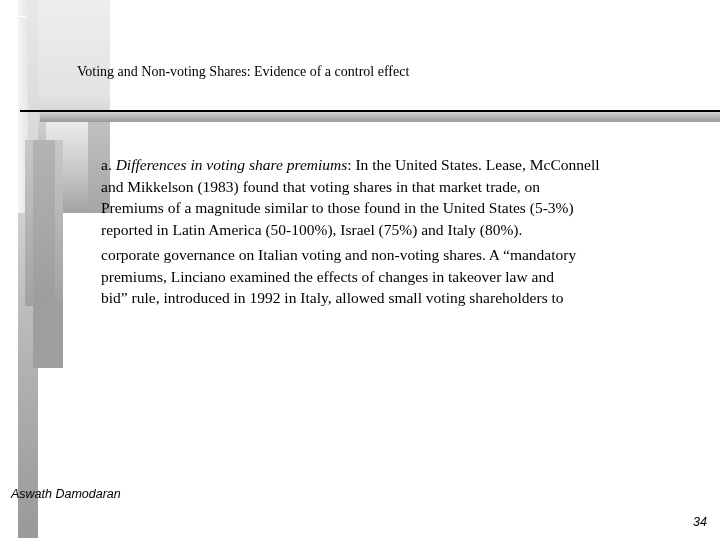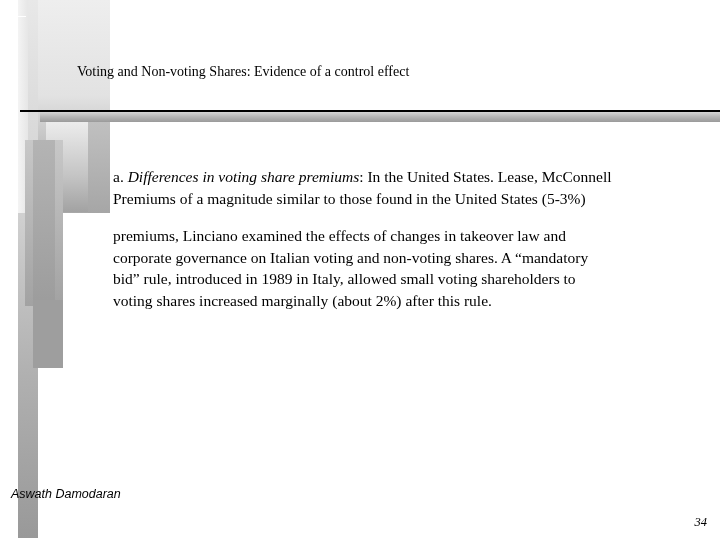--- a/index.html
+++ b/index.html
@@ -50,31 +50,31 @@
   }
 
   .title {
     position: absolute; left: 77px; top: 64px;
     font-size: 14px; white-space: nowrap; letter-spacing: 0px;
   }
   .body-text {
     position: absolute; left: 97px; top: 150px; width: 600px;
     font-size: 15.5px; line-height: 21.5px;
   }
-  .para { margin: 16px; padding-left: 27px; text-indent: -27px; }
+  .para { margin: 4px; padding-left: 27px; text-indent: -27px; }
   .para .lead { font-style: italic; }
   .line { display: block; white-space: nowrap; }
   .footer-left {
     position: absolute; left: 11px; top: 487px;
     font-family: "Liberation Sans", "DejaVu Sans", sans-serif;
     font-style: italic; font-size: 12.5px;
   }
   .footer-right {
     position: absolute; right: 13px; top: 515px;
-    font-family: Liberation Serif, serif;
+    font-family: Liberation Sans, sans-serif;
     font-style: italic; font-size: 12.5px;
   }
 </style>
 </head>
 <body>
 
 <div class="deco col-outer"></div>
 <div class="deco stem"></div>
 <div class="deco col-outer-edge"></div>
 <div class="deco tick-mark"></div>
@@ -84,24 +84,25 @@
 <div class="deco narrow-strip-inner"></div>
 <div class="deco lower-block"></div>
 <div class="deco hrule"></div>
 <div class="deco hbar"></div>
 
 <div class="title">Voting and Non-voting Shares: Evidence of a control effect</div>
 
 <div class="body-text">
   <p class="para">
     <span class="line"><span>a. </span><span class="lead">Differences in voting share premiums</span><span>: In the United States. Lease, McConnell</span></span>
+    <span class="line">and Mikkelson (1983) found that voting shares in that market trade, on</span>
     <span class="line">Premiums of a magnitude similar to those found in the United States (5-3%)</span>
+    <span class="line">reported in Latin America (50-100%), Israel (75%) and Italy (80%).</span>
   </p>
   <p class="para">
+    <span class="line">corporate governance on Italian voting and non-voting shares. A “mandatory</span>
     <span class="line">premiums, Linciano examined the effects of changes in takeover law and</span>
-    <span class="line">corporate governance on Italian voting and non-voting shares. A “mandatory</span>
-    <span class="line">bid” rule, introduced in 1989 in Italy, allowed small voting shareholders to</span>
-    <span class="line">voting shares increased marginally (about 2%) after this rule.</span>
+    <span class="line">bid” rule, introduced in 1992 in Italy, allowed small voting shareholders to</span>
   </p>
 </div>
 
 <div class="footer-left">Aswath Damodaran</div>
 <div class="footer-right">34</div>
 
 </body></html>

